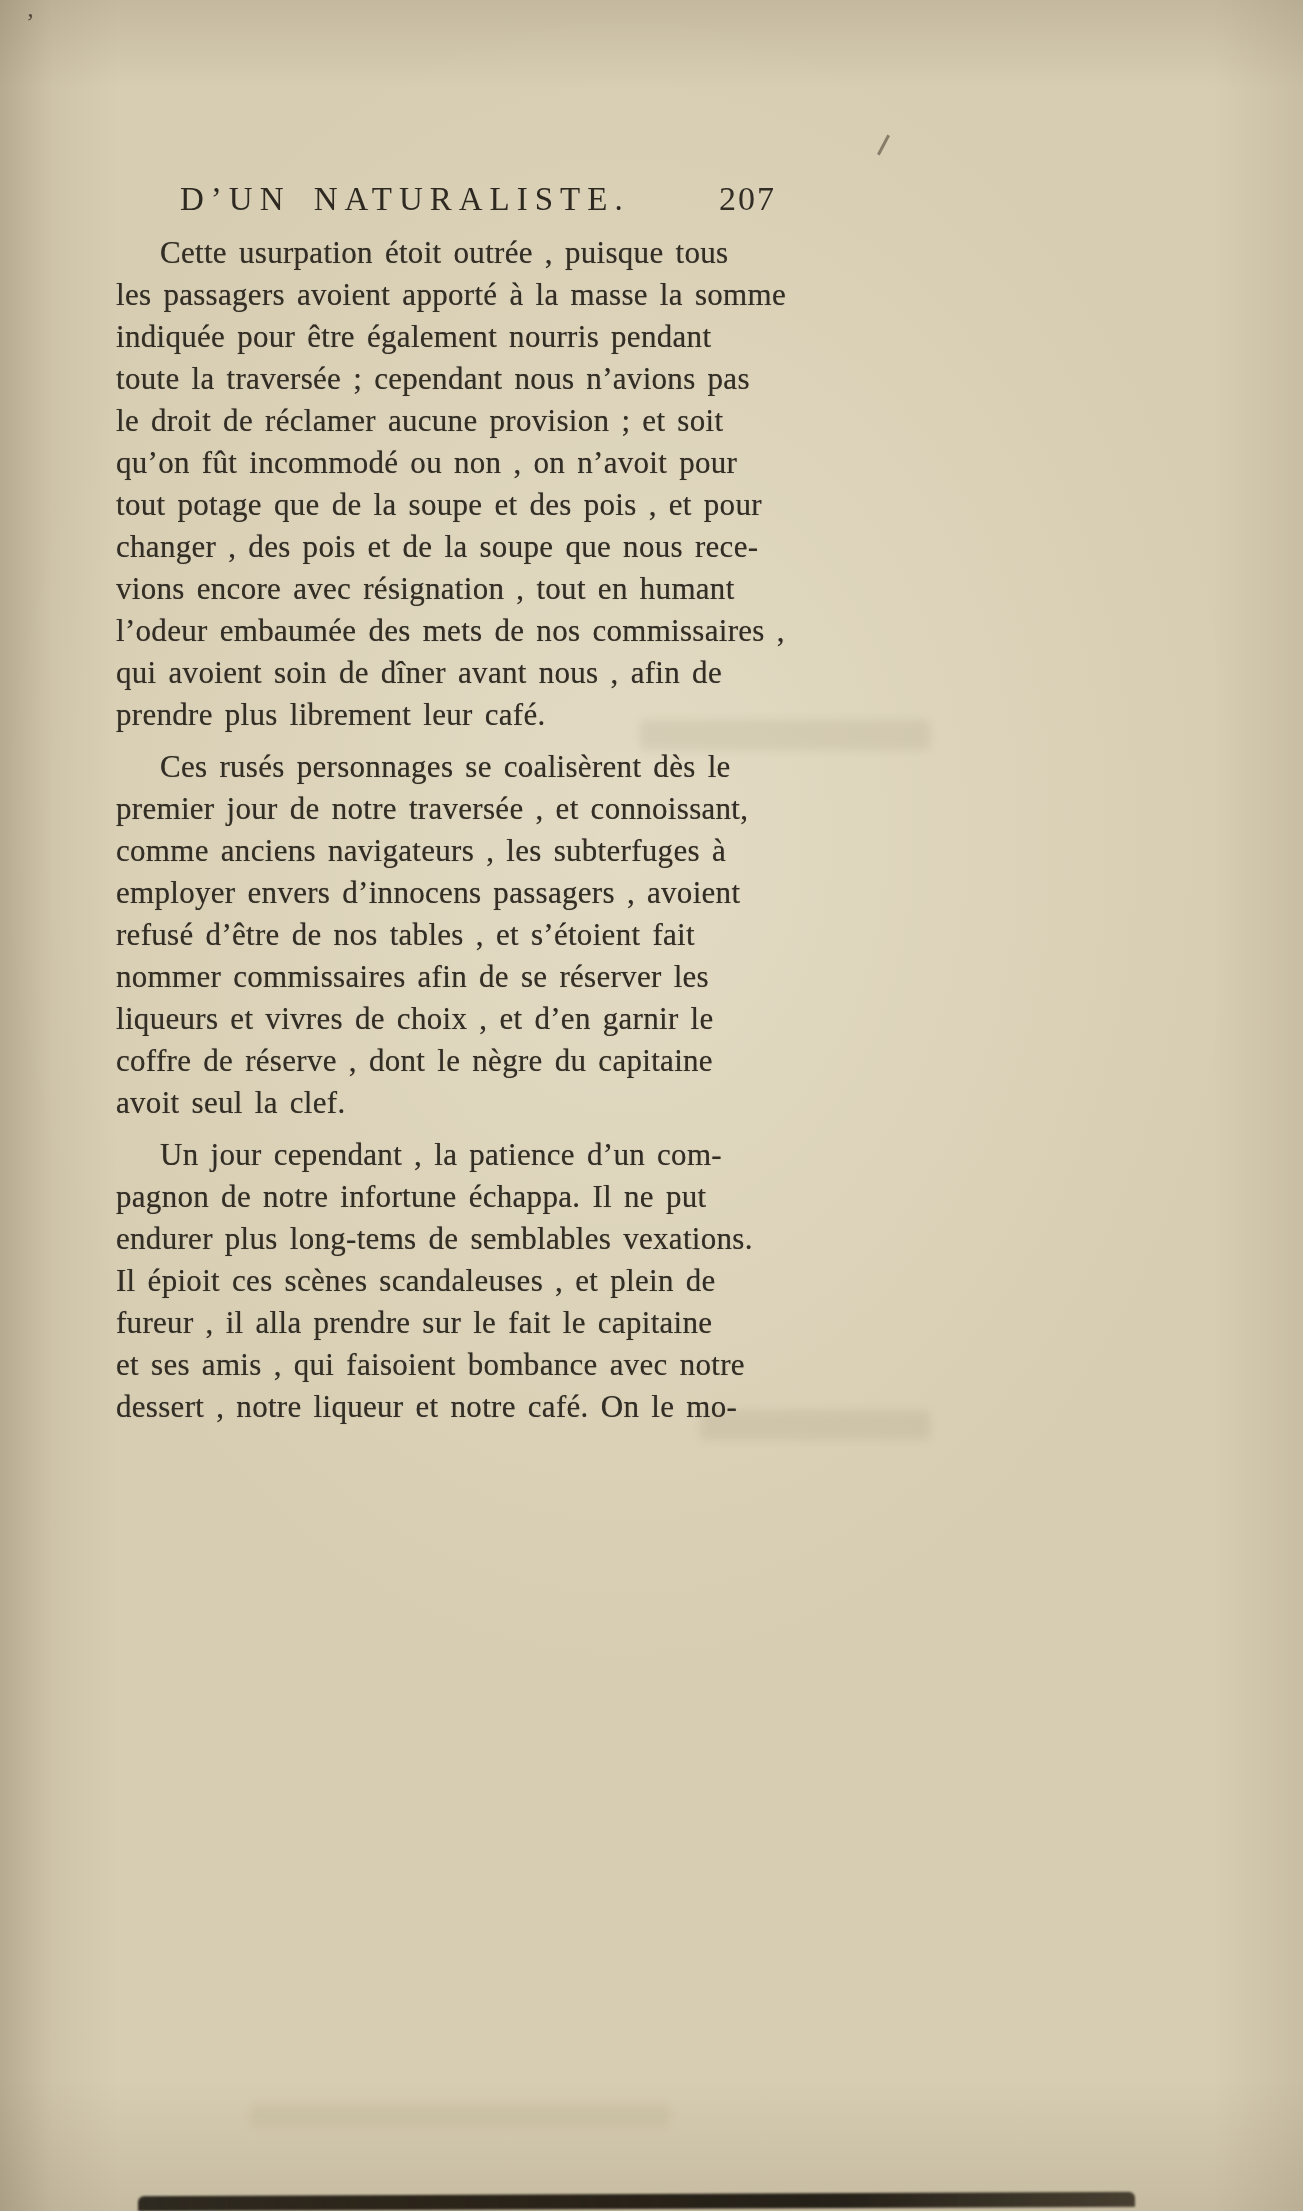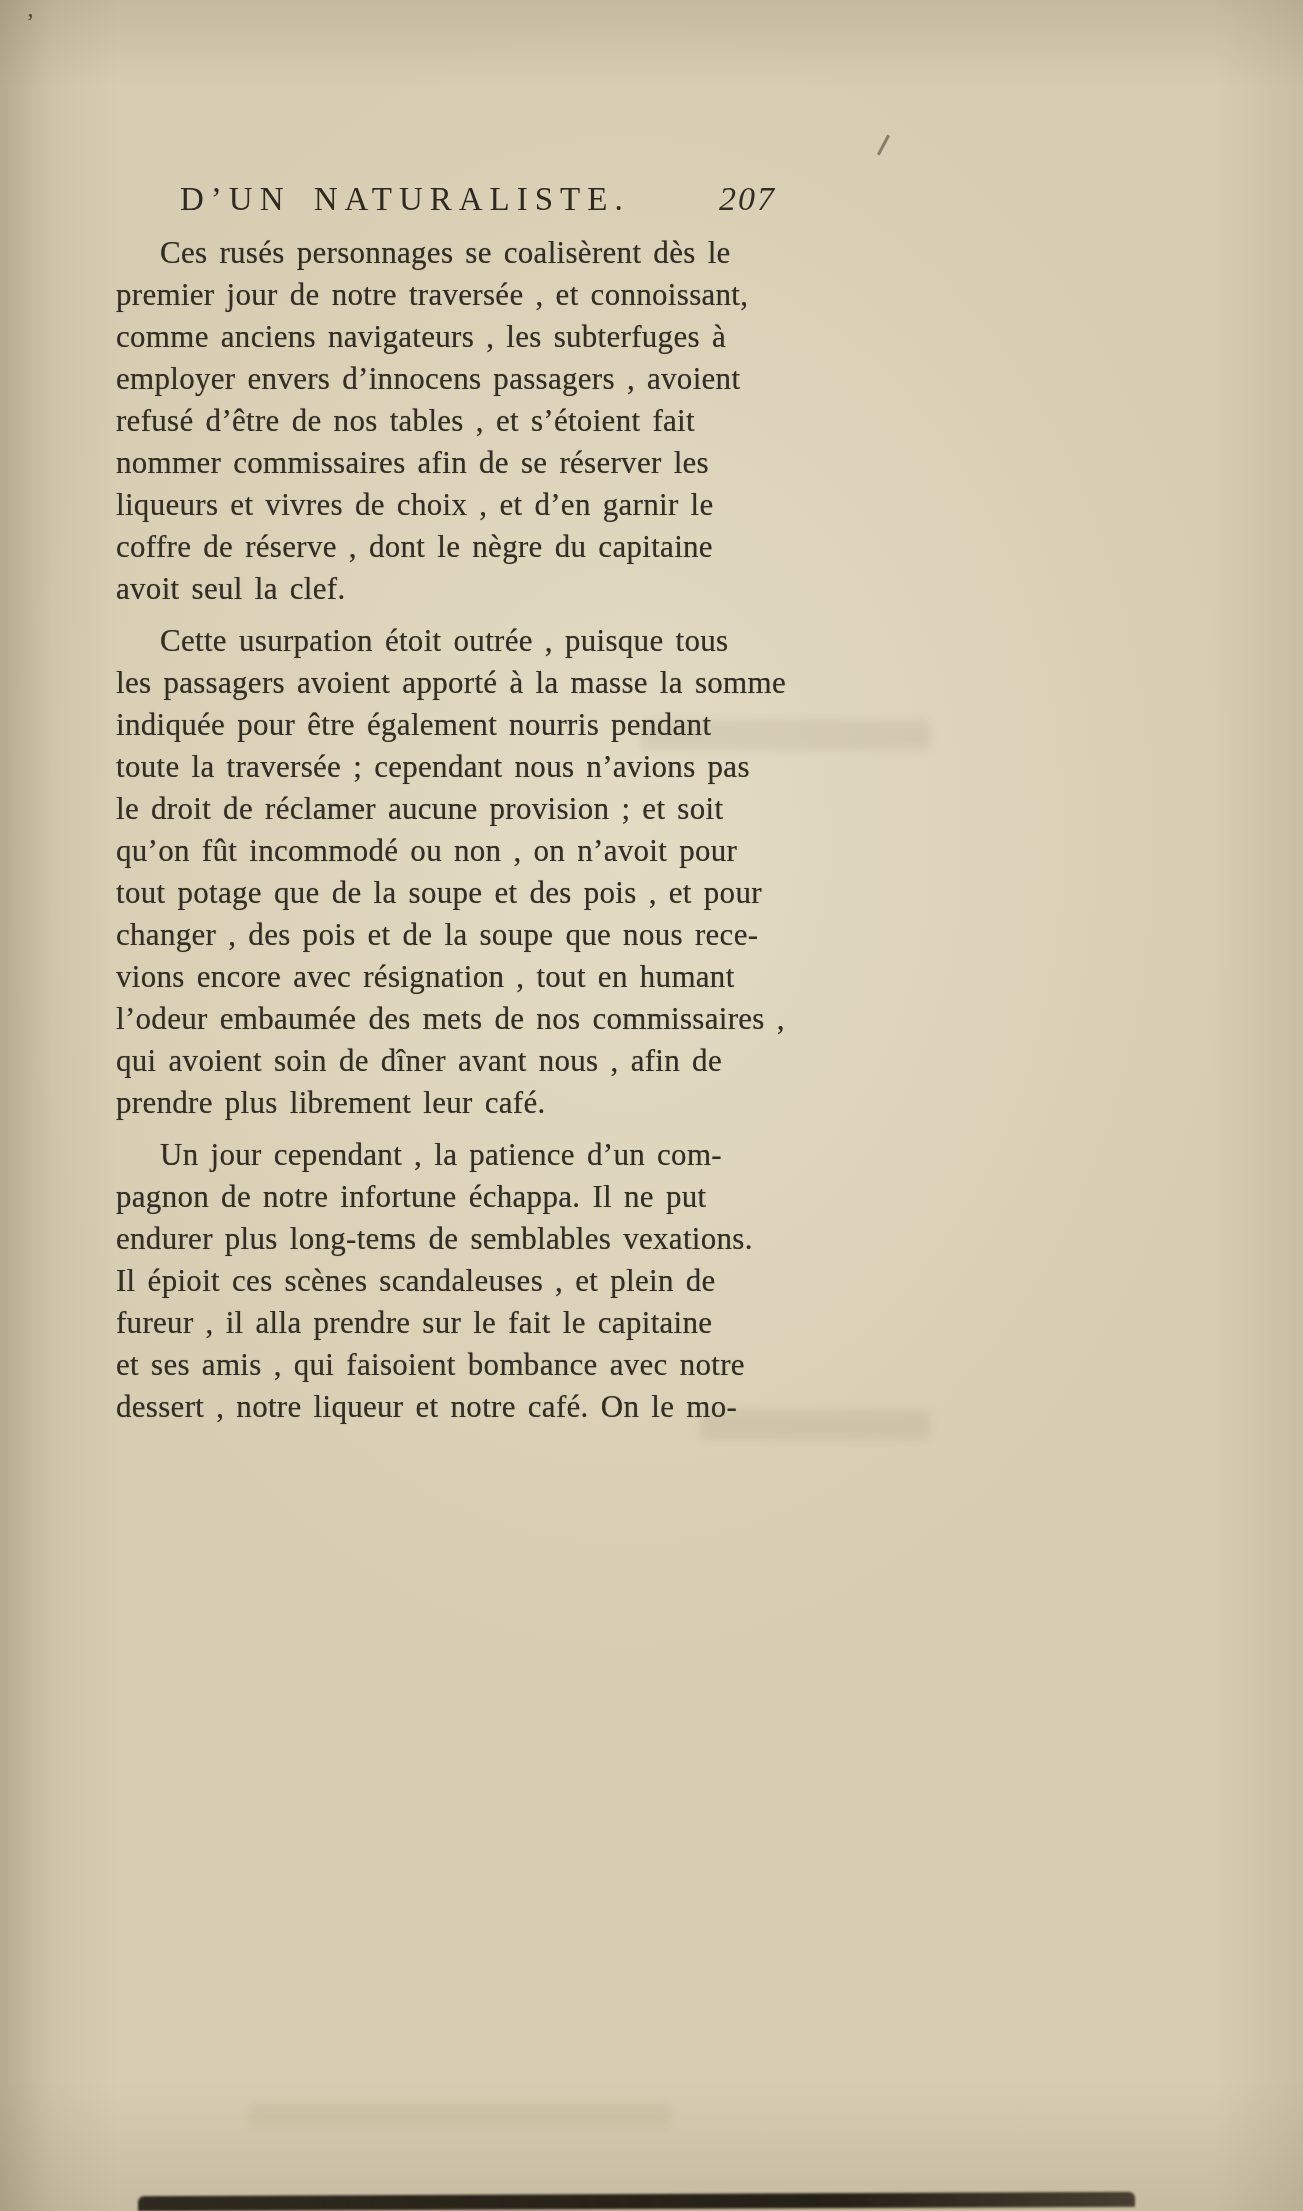--- a/index.html
+++ b/index.html
@@ -38,21 +38,20 @@
     font-size: 33px;
     letter-spacing: 7px;
     word-spacing: 8px;
     color: #2e2a22;
   }
   .folio {
     margin-left: auto;
     margin-right: 162px;
     font-size: 34px;
     letter-spacing: 2px;
-    font-style: italic;
   }
 
   .para {
     margin: 0 0 10px 0;
     font-size: 31px;
     line-height: 42px;
     white-space: pre-line;       
     text-indent: 44px;
     word-spacing: 4px;
     letter-spacing: 0.3px;
@@ -105,42 +104,42 @@
   <span class="ghost-2"></span>
   <span class="ghost-3"></span>
 
   <div class="text-block">
 
     <div class="header">
       <span class="running-title">D’UN NATURALISTE.</span>
       <span class="folio">207</span>
     </div>
 
-    <p class="para">Ces rusés personnages se coalisèrent dès le
-premier jour de notre traversée , et connoissant,
-comme anciens navigateurs , les subterfuges à
-employer envers d’innocens passagers , avoient
-refusé d’être de nos tables , et s’étoient fait
-nommer commissaires afin de se réserver les
-liqueurs et vivres de choix , et d’en garnir le
-coffre de réserve , dont le nègre du capitaine
-avoit seul la clef.</p>
-
     <p class="para">Cette usurpation étoit outrée , puisque tous
 les passagers avoient apporté à la masse la somme
 indiquée pour être également nourris pendant
 toute la traversée ; cependant nous n’avions pas
 le droit de réclamer aucune provision ; et soit
 qu’on fût incommodé ou non , on n’avoit pour
 tout potage que de la soupe et des pois , et pour
 changer , des pois et de la soupe que nous rece-
 vions encore avec résignation , tout en humant
 l’odeur embaumée des mets de nos commissaires ,
 qui avoient soin de dîner avant nous , afin de
 prendre plus librement leur café.</p>
+
+    <p class="para">Ces rusés personnages se coalisèrent dès le
+premier jour de notre traversée , et connoissant,
+comme anciens navigateurs , les subterfuges à
+employer envers d’innocens passagers , avoient
+refusé d’être de nos tables , et s’étoient fait
+nommer commissaires afin de se réserver les
+liqueurs et vivres de choix , et d’en garnir le
+coffre de réserve , dont le nègre du capitaine
+avoit seul la clef.</p>
 
     <p class="para">Un jour cependant , la patience d’un com-
 pagnon de notre infortune échappa. Il ne put
 endurer plus long-tems de semblables vexations.
 Il épioit ces scènes scandaleuses , et plein de
 fureur , il alla prendre sur le fait le capitaine
 et ses amis , qui faisoient bombance avec notre
 dessert , notre liqueur et notre café. On le mo-</p>
 
   </div>

